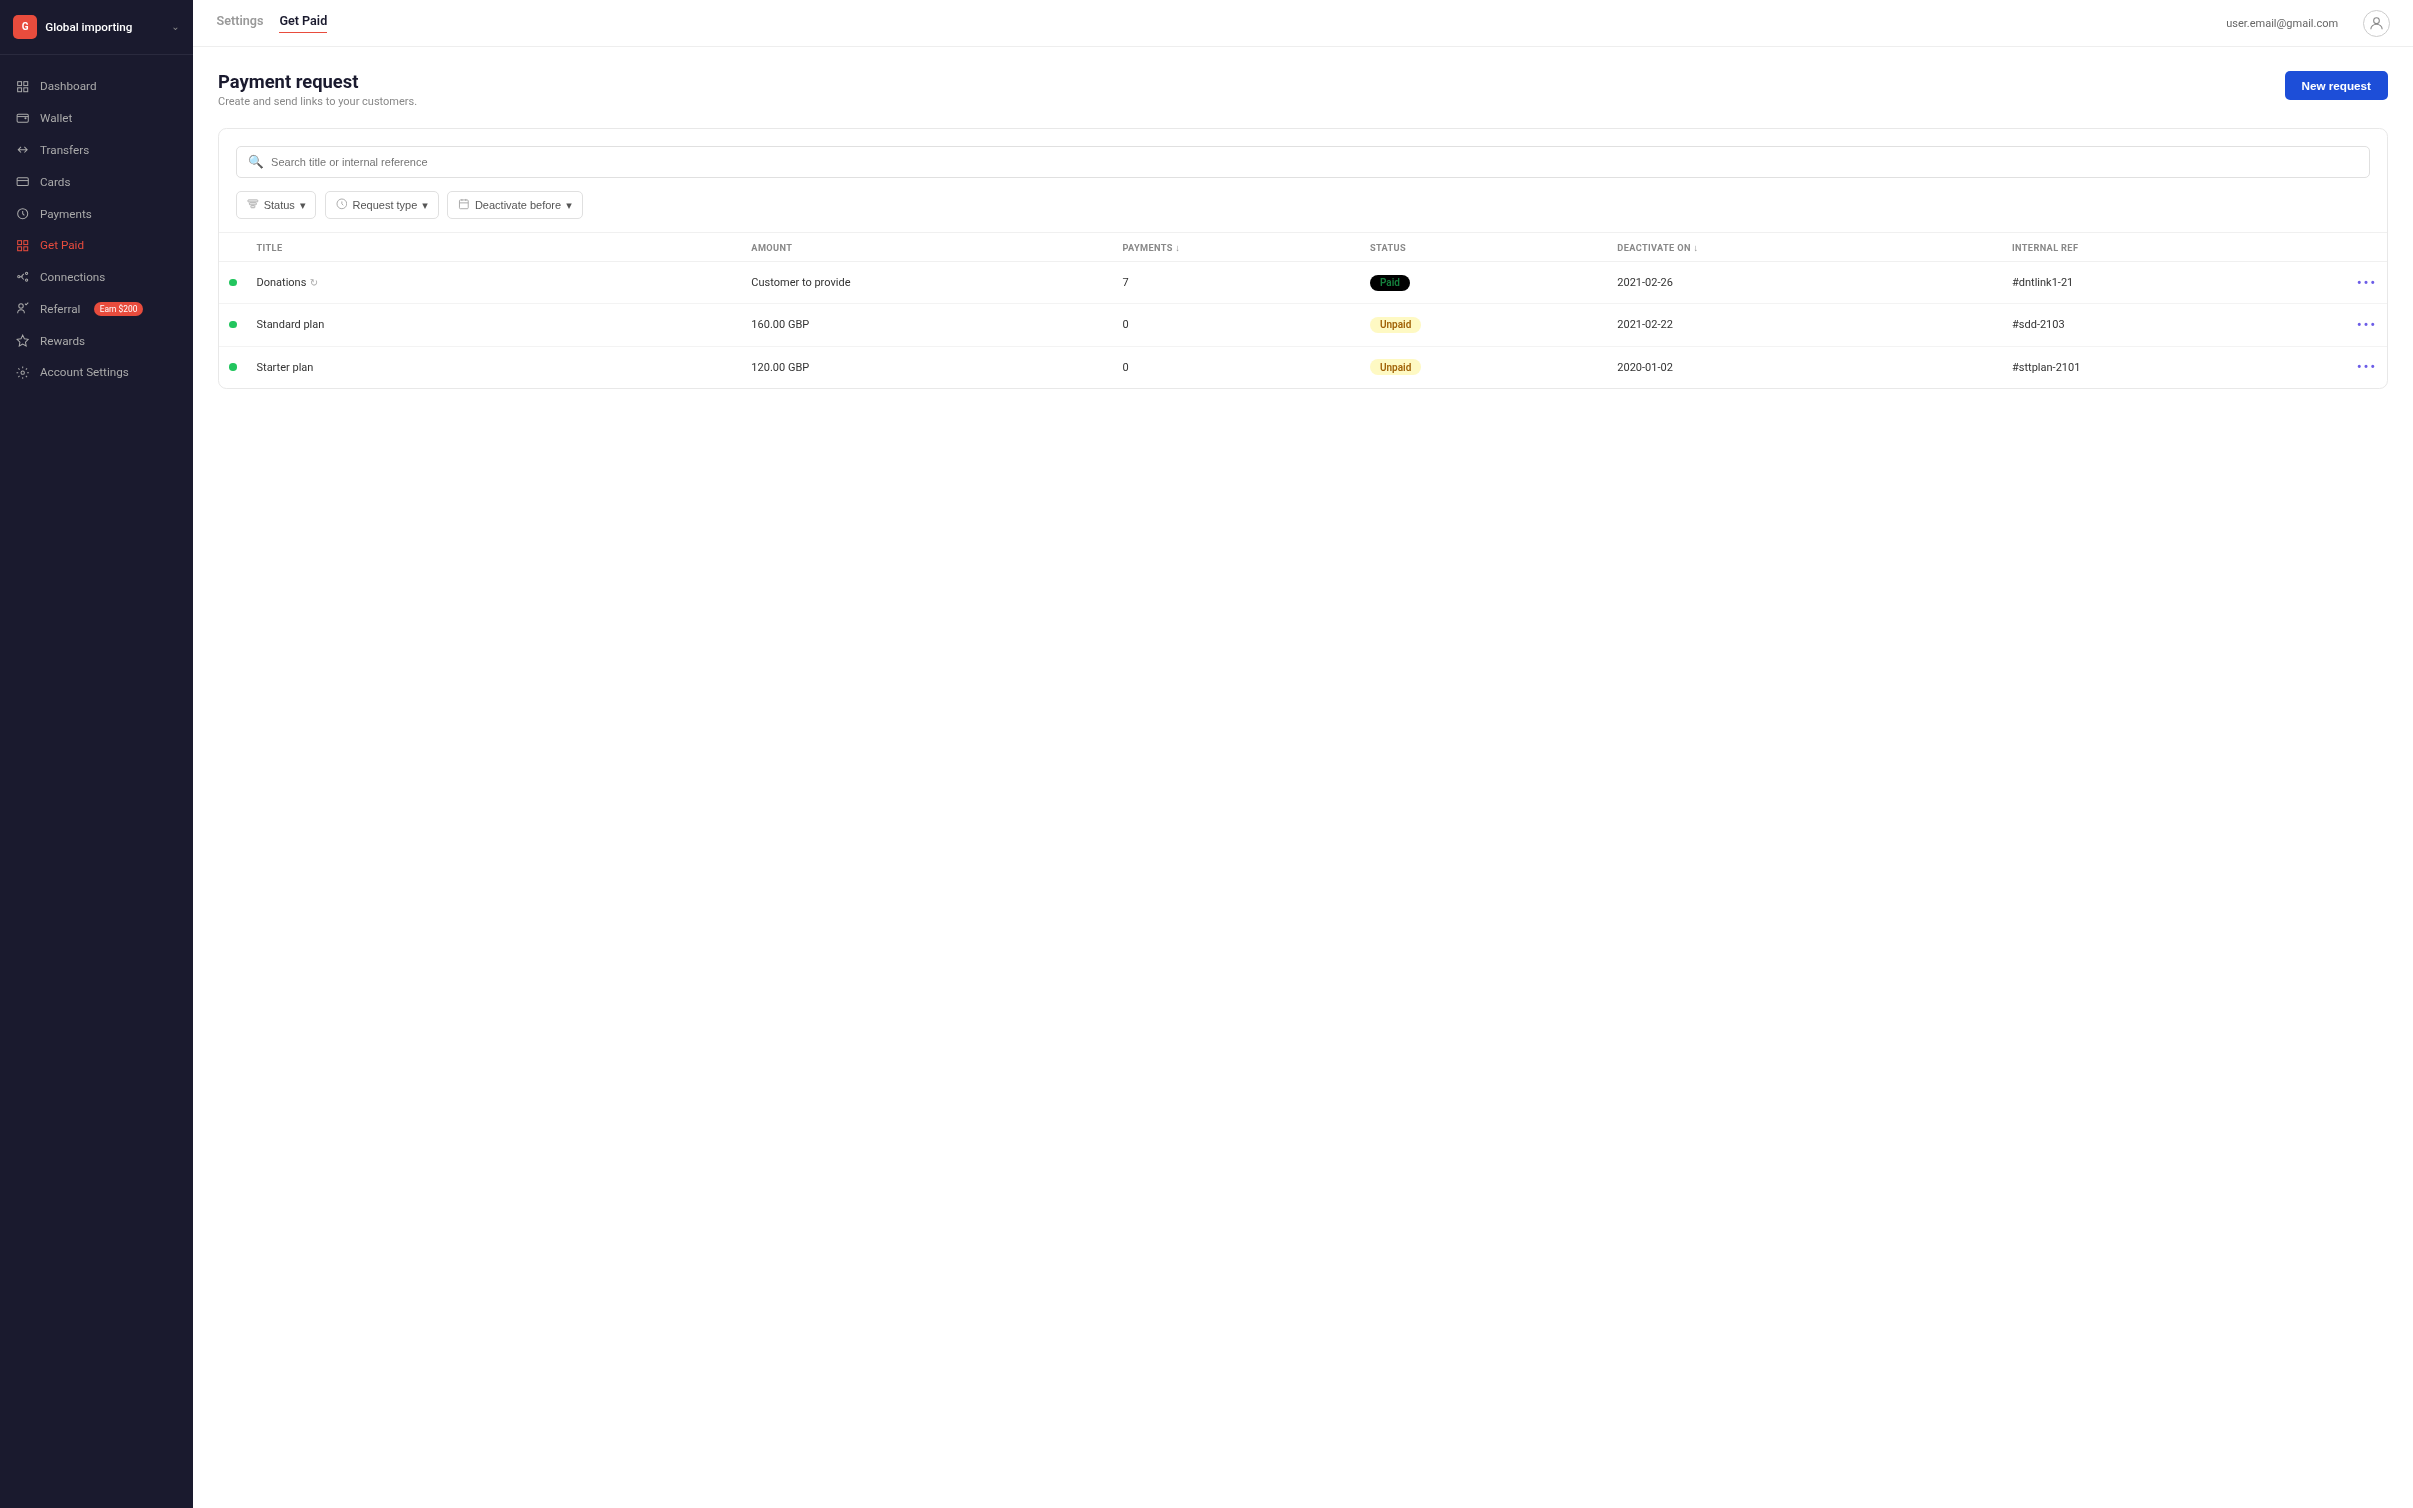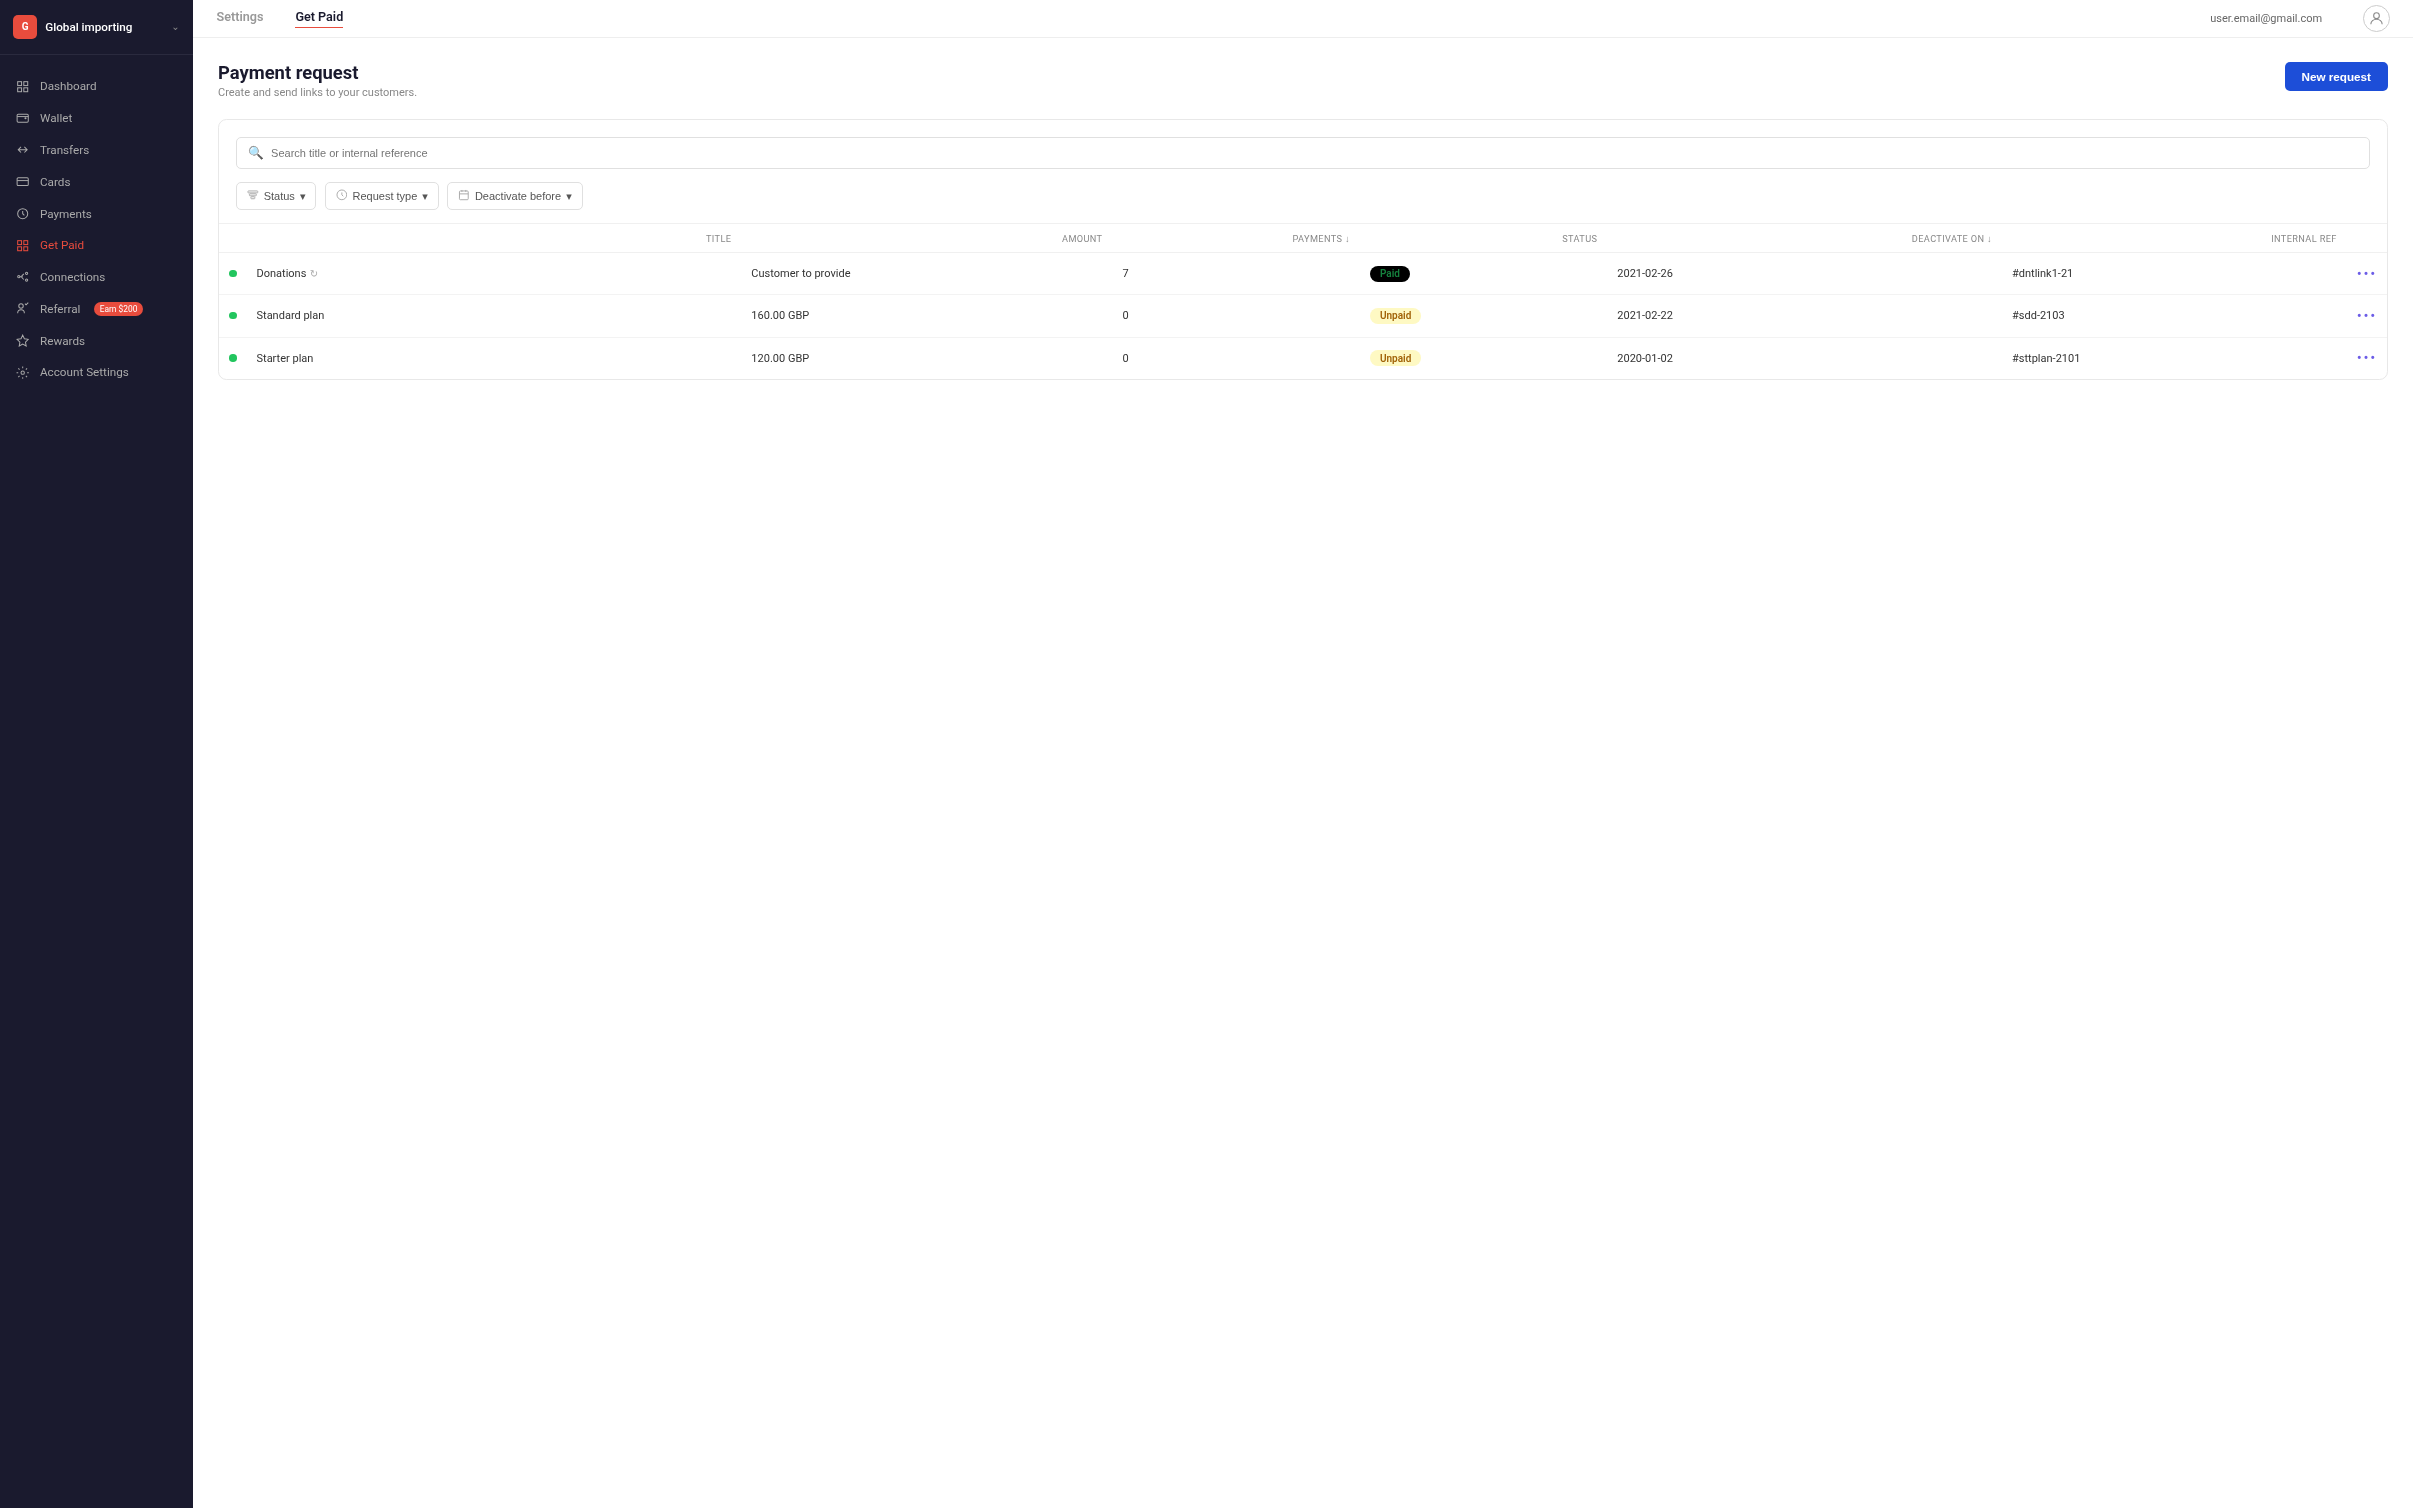--- a/index.html
+++ b/index.html
@@ -14,21 +14,21 @@
     .sidebar-nav { padding: 16px 0; flex: 1; }
     .nav-item { display: flex; align-items: center; gap: 10px; padding: 8.4px 15px; cursor: pointer; color: #aaa; font-size: 11.7px; border-radius: 0; transition: background 0.15s; }
     .nav-item.active { color: #e84c3d; }
     .nav-item .nav-icon { width: 15px; height: 15px; display: flex; align-items: center; justify-content: center; font-size: 12.6px; flex-shrink: 0; }
     .nav-item .badge { background: #e84c3d; color: white; font-size: 8.4px; padding: 1.7px 5.9px; border-radius: 8.4px; margin-left: 3.4px; }
 
     
     .main { flex: 1; display: flex; flex-direction: column; background: #fff; overflow: hidden; }
 
     
-    .topbar { display: flex; align-items: center; padding: 0 23.5px; height: 38px; border-bottom: 0.8px solid #eee; gap: 32px; text-align: center; }
+    .topbar { display: flex; align-items: center; padding: 0 23.5px; height: 47px; border-bottom: 0.8px solid #eee; gap: 16px; text-align: center; }
     .tab { font-size: 12.6px; font-weight: 600; color: #999; padding-bottom: 3.4px; cursor: pointer; border-bottom: 1.7px solid transparent; }
     .tab.active { color: #1a1a2e; border-bottom: 1.7px solid #e84c3d; }
     .topbar-spacer { flex: 1; }
     .topbar-email { color: #666; font-size: 11px; margin-left: 28px; }
     .topbar-avatar { width: 27px; height: 27px; border-radius: 50%; border: 1.7px solid #ccc; display: flex; align-items: center; justify-content: center; color: #888; font-size: 15px; margin-left: 8.4px; }
 
     
     .content { flex: 1; padding: 23.5px 25px; overflow-y: auto; }
     .page-header { display: flex; align-items: flex-start; justify-content: space-between; margin-bottom: 20px; }
     .page-title { font-size: 18.4px; font-weight: 700; color: #1a1a2e; }
@@ -41,21 +41,21 @@
     .search-input-wrap { display: flex; align-items: center; gap: 6.7px; border: 0.8px solid #e0e0e0; border-radius: 5px; padding: 7.5px 11.7px; }
     .search-input-wrap input { border: none; outline: none; font-size: 11px; color: #555; flex: 1; background: transparent; }
     .search-icon-char { color: #aaa; font-size: 12.6px; }
     .filters-row { display: flex; gap: 8.4px; padding: 0 17px 13.4px; }
     .filter-btn { display: flex; align-items: center; gap: 5px; border: 0.8px solid #e0e0e0; border-radius: 5px; padding: 5.9px 10px; font-size: 11px; color: #555; cursor: pointer; background: #fff; }
     .filter-icon { font-size: 11.7px; color: #aaa; }
 
     
     table { width: 100%; border-collapse: collapse; }
     thead tr { border-top: 0.8px solid #f0f0f0; border-bottom: 0.8px solid #f0f0f0; }
-    th { text-align: right; font-size: 9.2px; font-weight: 400; color: #888; padding: 8.4px 10px; text-transform: uppercase; letter-spacing: 0.04em; }
+    th { text-align: left; font-size: 9.2px; font-weight: 700; color: #888; padding: 8.4px 10px; text-transform: uppercase; letter-spacing: 0.04em; }
     th.sortable { cursor: pointer; }
     td { padding: 11.7px 10px; font-size: 11px; color: #333; border-bottom: 0.8px solid #f3f3f3; vertical-align: middle; }
     tr:last-child td { border-bottom: none; }
     .dot { width: 7.5px; height: 7.5px; border-radius: 50%; display: inline-block; }
     .dot-green { background: #22c55e; }
     .dot-gray { background: #ccc; }
     .status-badge { display: inline-block; padding: 2.5px 10px; border-radius: 17px; font-size: 10px; font-weight: 600; }
     .status-paid { background: #000000; color: #15803d; }
     .status-unpaid { background: #fef9c3; color: #a16207; }
     .sync-icon { font-size: 10px; color: #aaa; margin-left: 3.4px; }

